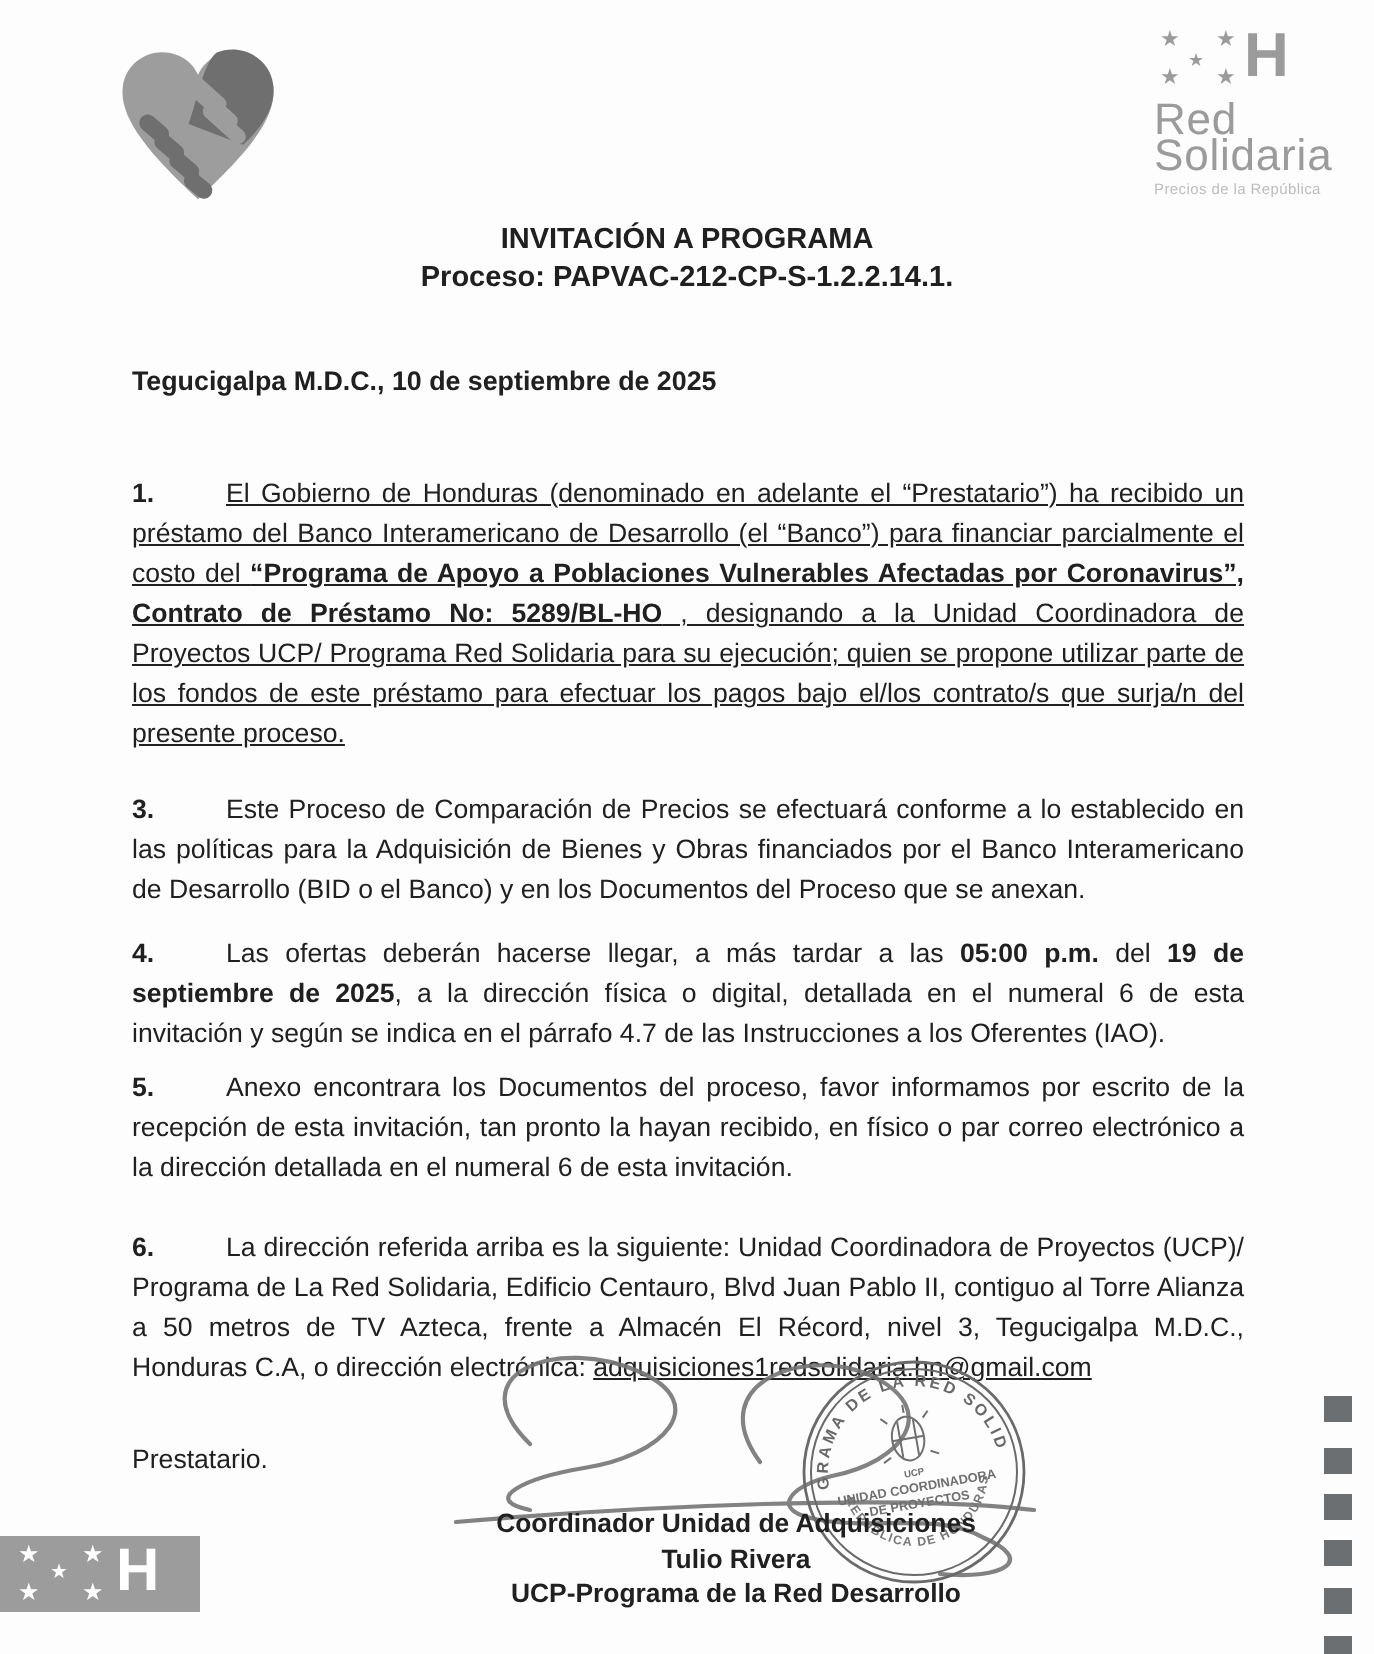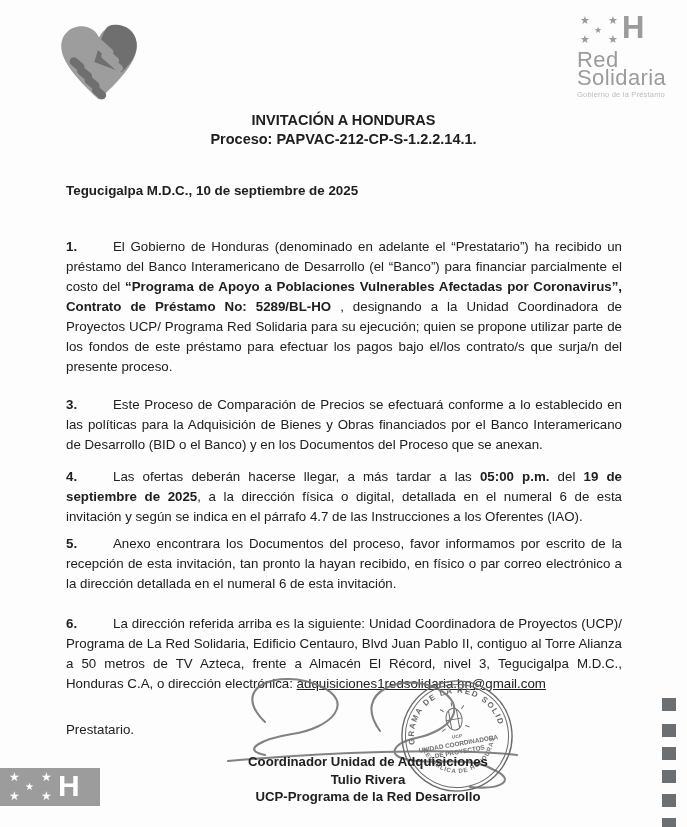--- a/index.html
+++ b/index.html
@@ -18,21 +18,21 @@
   .brand .line1{top:33px;}
   .brand .line2{top:51px;}
   .brand .tagline{position:absolute;left:2px;top:76px;font-size:7.5px;color:#bcbcbc;letter-spacing:.2px;}
   
   .title-block{position:absolute;left:0;top:111px;width:687px;text-align:center;}
   .title-block div{font-weight:bold;font-size:14.5px;line-height:19px;}
   .date-line{position:absolute;left:66px;top:183px;font-weight:bold;font-size:13.4px;}
   
   .body-text{position:absolute;left:66px;top:237px;width:556px;font-size:13.3px;line-height:20px;text-align:justify;}
   .body-text p{margin:0;}
-  .p1{margin-bottom:18px !important;}
+  .p1{margin-bottom:18px !important;text-decoration:underline;}
   .p2{margin-bottom:14px !important;}
   .p3{margin-bottom:12px !important;}
   .p4{margin-bottom:7px !important;}
   .p5{margin-bottom:20px !important;}
   .pnum{display:inline-block;width:47px;font-weight:bold;}
   .b{font-weight:bold;}
   .u{text-decoration:underline;}
   
   .salutation{position:absolute;left:66px;top:722px;font-size:13.3px;}
   .sig-block{position:absolute;left:178px;top:753px;width:380px;text-align:center;font-weight:bold;font-size:13.2px;line-height:17.5px;}
@@ -69,25 +69,25 @@
 
   <div class="brand">
     <span class="star" style="left:5px;top:1px;"></span>
     <span class="star" style="left:33px;top:1px;"></span>
     <span class="star small" style="left:19px;top:11px;"></span>
     <span class="star" style="left:5px;top:20px;"></span>
     <span class="star" style="left:33px;top:20px;"></span>
     <span class="h-mono">H</span>
     <div class="brand-line line1">Red</div>
     <div class="brand-line line2">Solidaria</div>
-    <div class="tagline">Gobierno de la Préstamo</div>
+    <div class="tagline">Precios de la República</div>
   </div>
 
   <div class="title-block">
-    <div>INVITACIÓN A HONDURAS</div>
+    <div>INVITACIÓN A PROGRAMA</div>
     <div>Proceso: PAPVAC-212-CP-S-1.2.2.14.1.</div>
   </div>
 
   <div class="date-line">Tegucigalpa M.D.C., 10 de septiembre de 2025</div>
 
   <div class="body-text">
     <p class="p1"><span class="pnum">1.</span><span><span>El Gobierno de Honduras (denominado en adelante el “Prestatario”) ha recibido un préstamo del Banco Interamericano de Desarrollo (el “Banco”) para financiar parcialmente el costo del </span><span class="b">“Programa de Apoyo a Poblaciones Vulnerables Afectadas por Coronavirus”, Contrato de Préstamo No: 5289/BL-HO</span><span> , designando a la Unidad Coordinadora de Proyectos UCP/ Programa Red Solidaria para su ejecución; quien se propone utilizar parte de los fondos de este préstamo para efectuar los pagos bajo el/los contrato/s que surja/n del presente proceso.</span></span></p>
     <p class="p3"><span class="pnum">3.</span><span><span>Este Proceso de Comparación de Precios se efectuará conforme a lo establecido en las políticas para la Adquisición de Bienes y Obras financiados por el Banco Interamericano de Desarrollo (BID o el Banco) y en los Documentos del Proceso que se anexan.</span></span></p>
     <p class="p4"><span class="pnum">4.</span><span><span>Las ofertas deberán hacerse llegar, a más tardar a las </span><span class="b">05:00 p.m.</span><span> del </span><span class="b">19 de septiembre de 2025</span><span>, a la dirección física o digital, detallada en el numeral 6 de esta invitación y según se indica en el párrafo 4.7 de las Instrucciones a los Oferentes (IAO).</span></span></p>
     <p class="p5"><span class="pnum">5.</span><span><span>Anexo encontrara los Documentos del proceso, favor informamos por escrito de la recepción de esta invitación, tan pronto la hayan recibido, en físico o par correo electrónico a la dirección detallada en el numeral 6 de esta invitación.</span></span></p>

